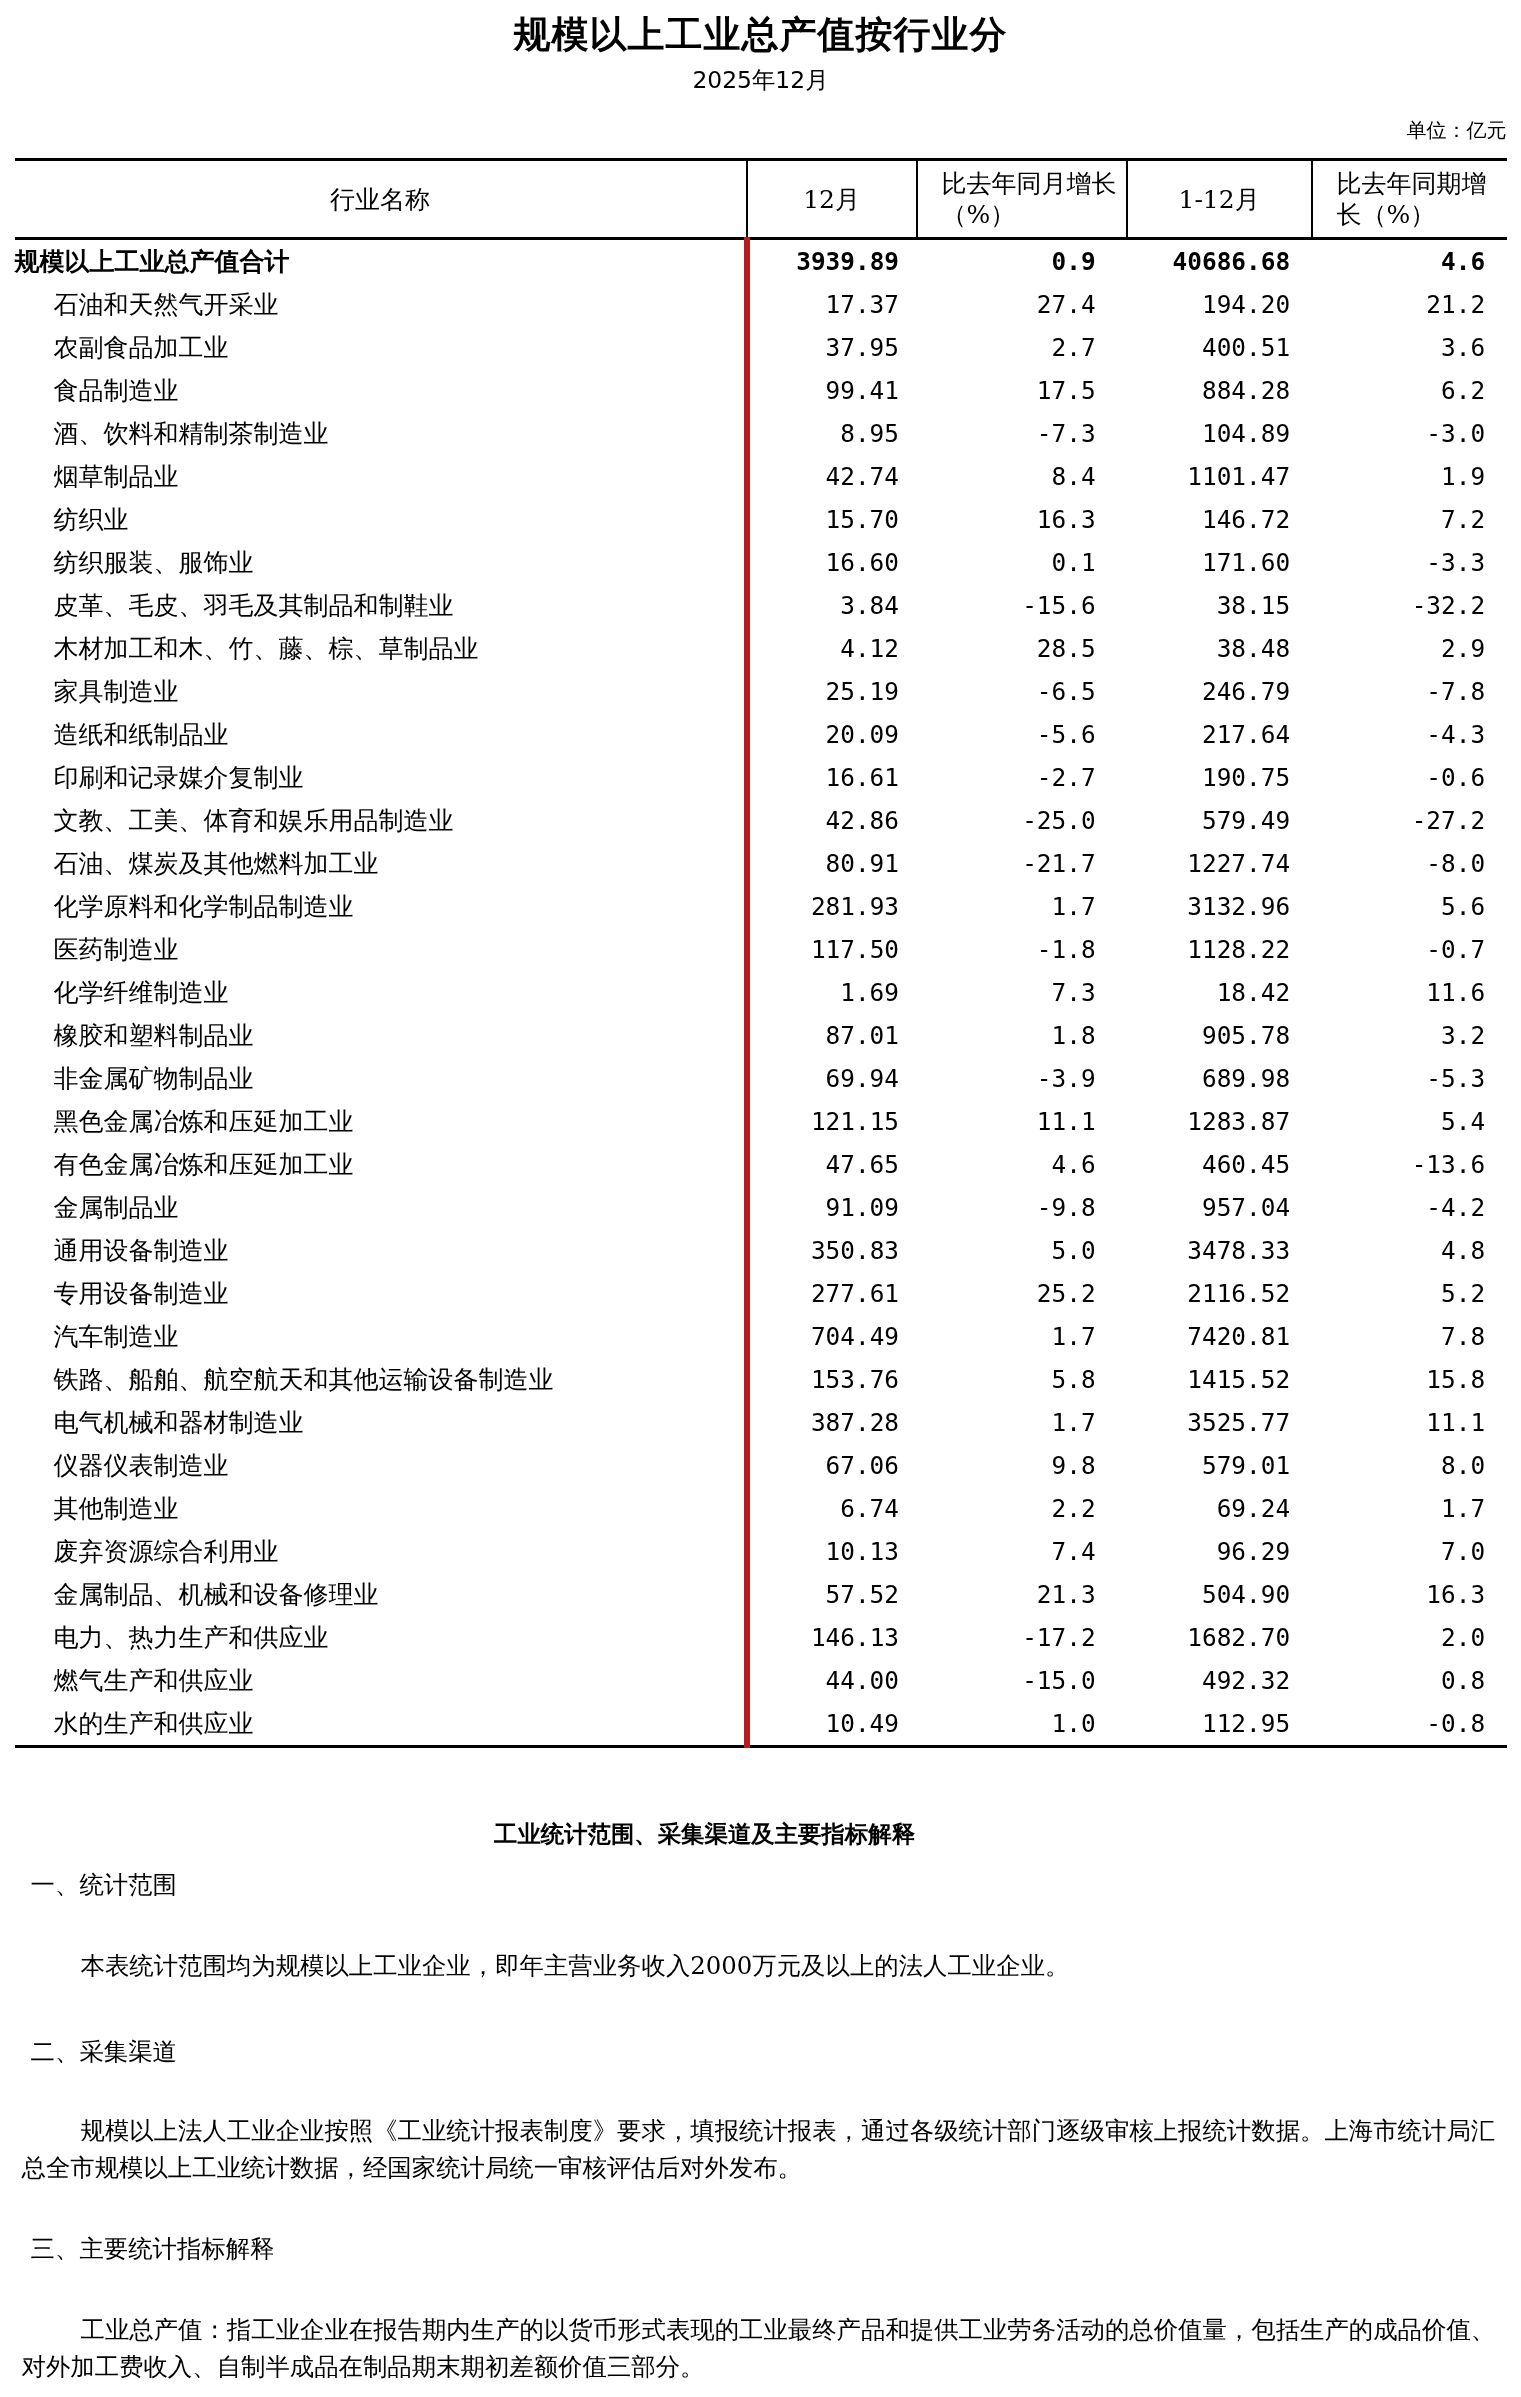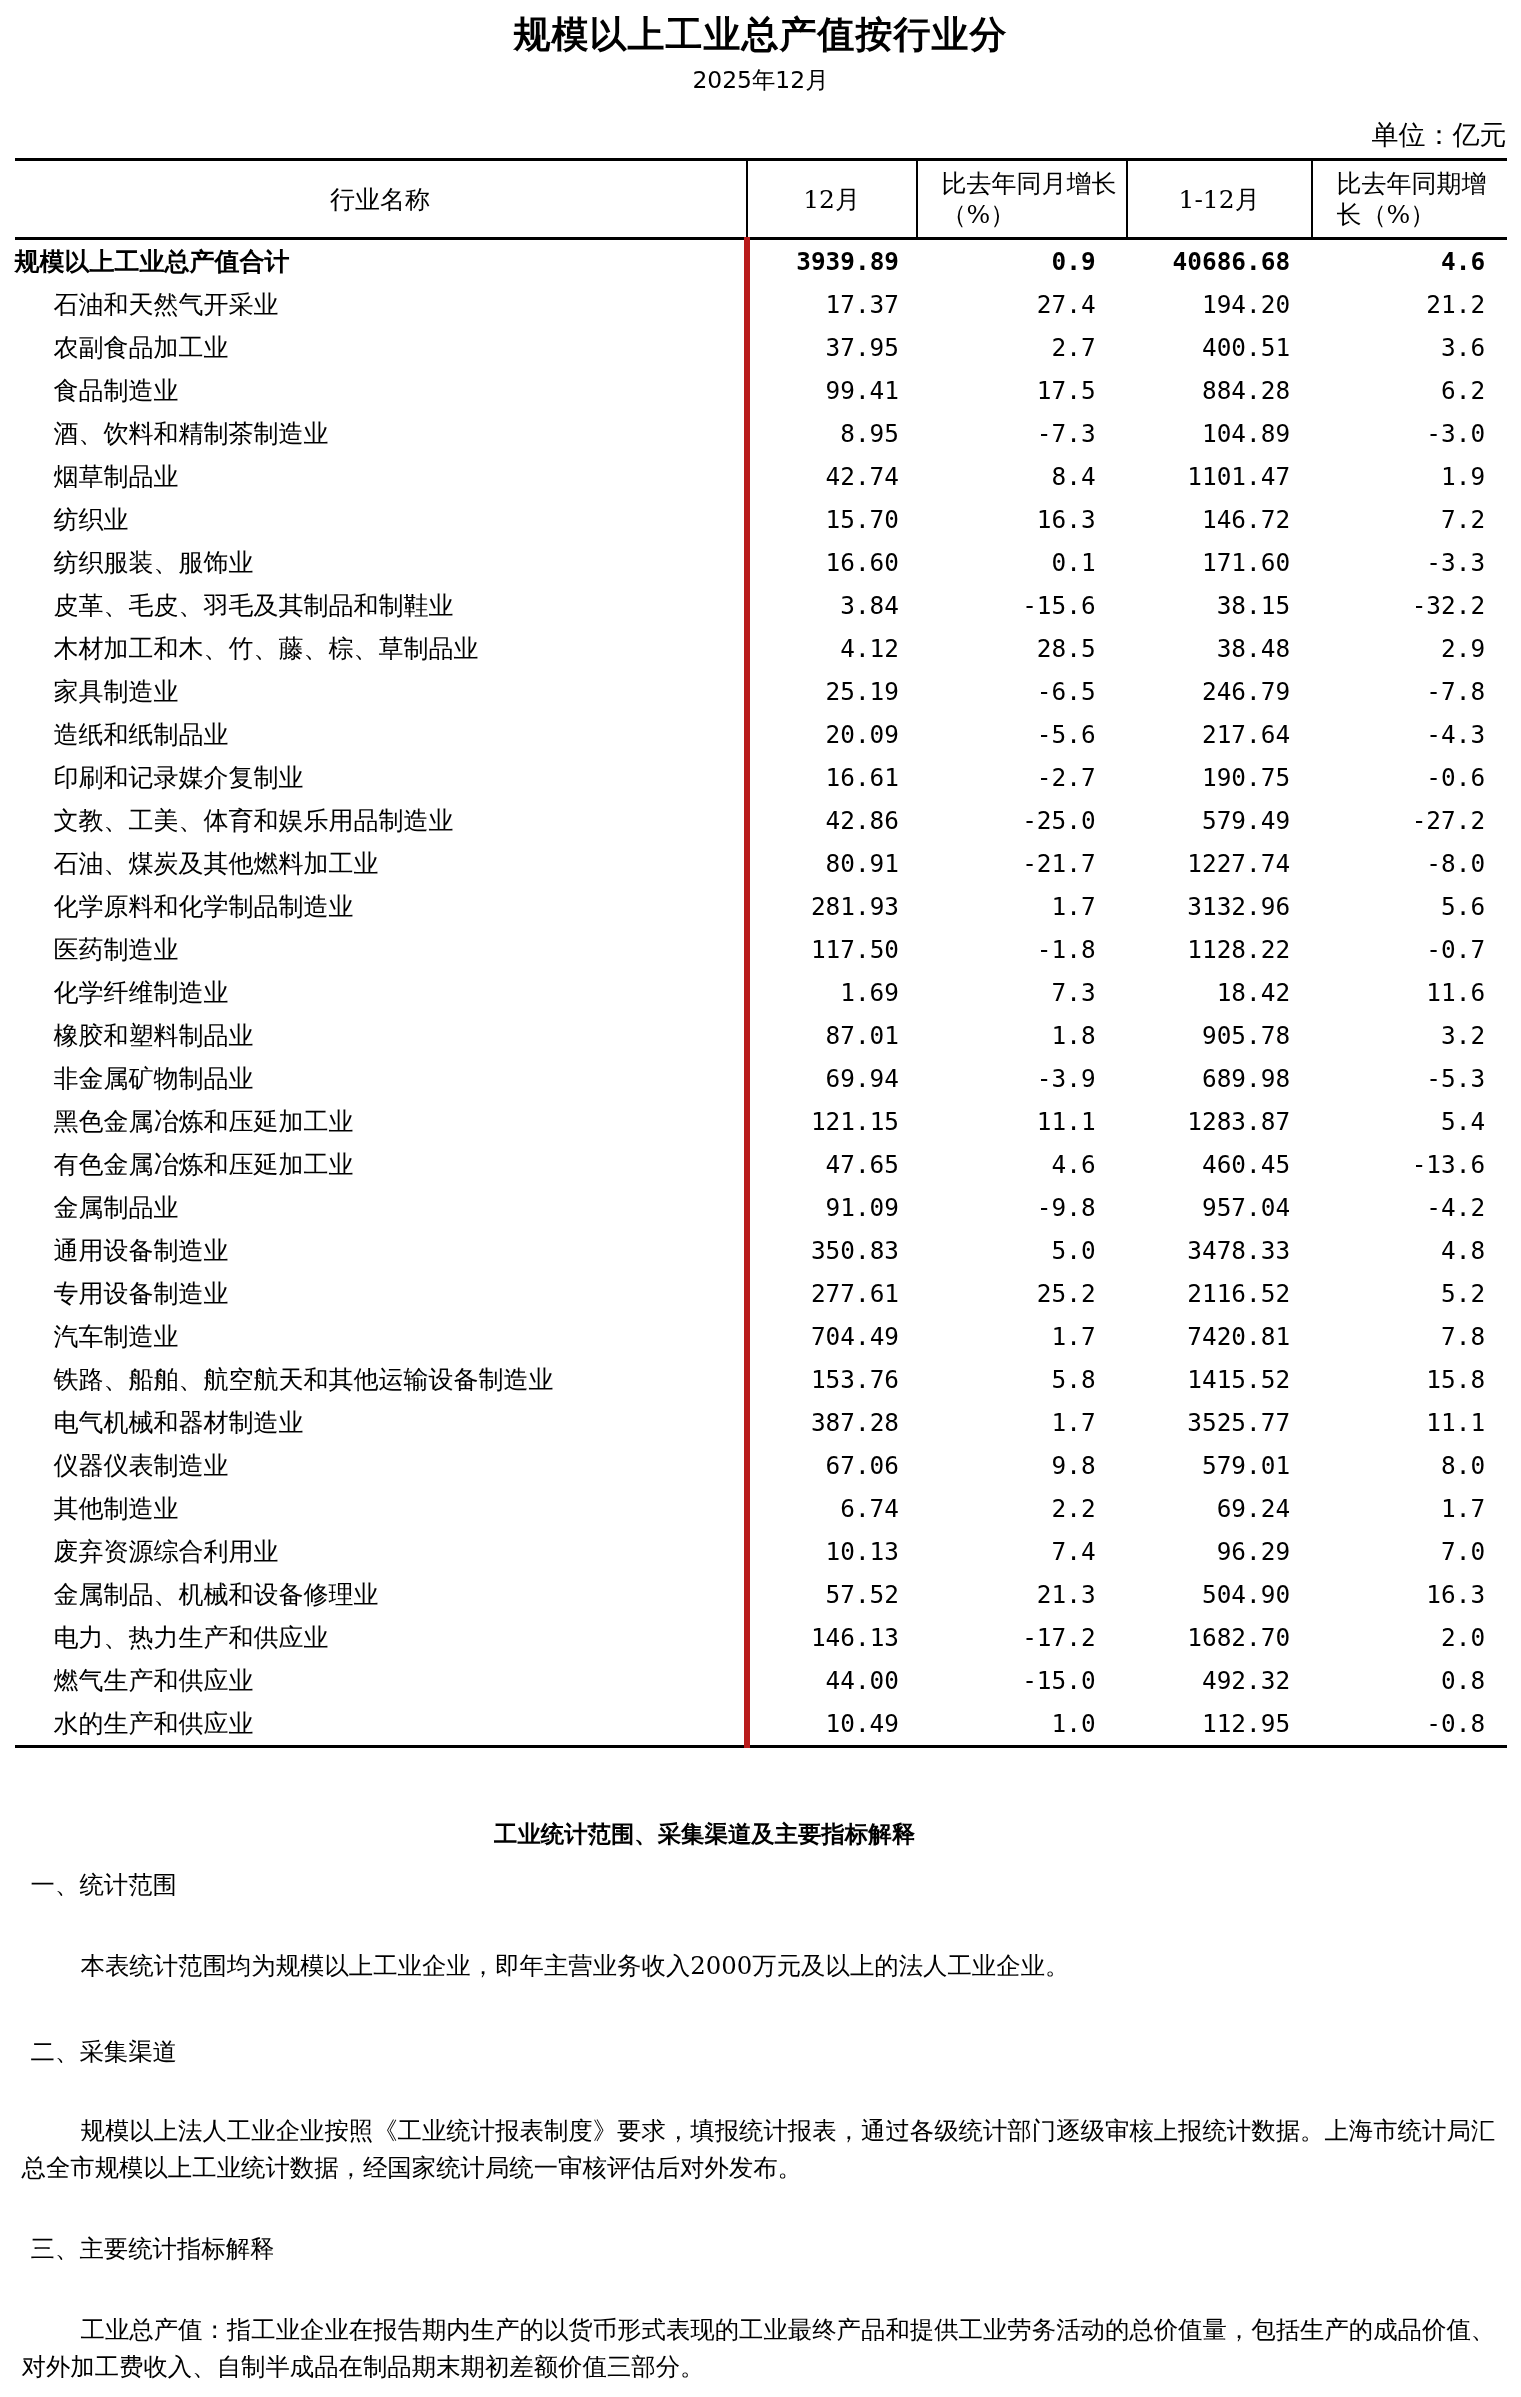--- a/index.html
+++ b/index.html
@@ -17,21 +17,21 @@
     font-family: "DejaVu Sans", "Liberation Sans", sans-serif;
     letter-spacing: 1px;
   }
   .subtitle {
     position: absolute; left: 0; top: 64px; width: 1521px;
     text-align: center; font-size: 23.4px;
     font-family: "DejaVu Sans", "Liberation Sans", sans-serif;
   }
   .unit {
     position: absolute; right: 14.6px; top: 117px;
-    font-size: 27px;
+    font-size: 20px;
   }
   table.data {
     position: absolute; left: 14.6px; top: 158px;
     width: 1492px;
     border-collapse: collapse;
     table-layout: fixed;
     border-top: 3.9px solid #000;
     border-bottom: 3.9px solid #000;
   }
   table.data col.c0 { width: 732px; }

